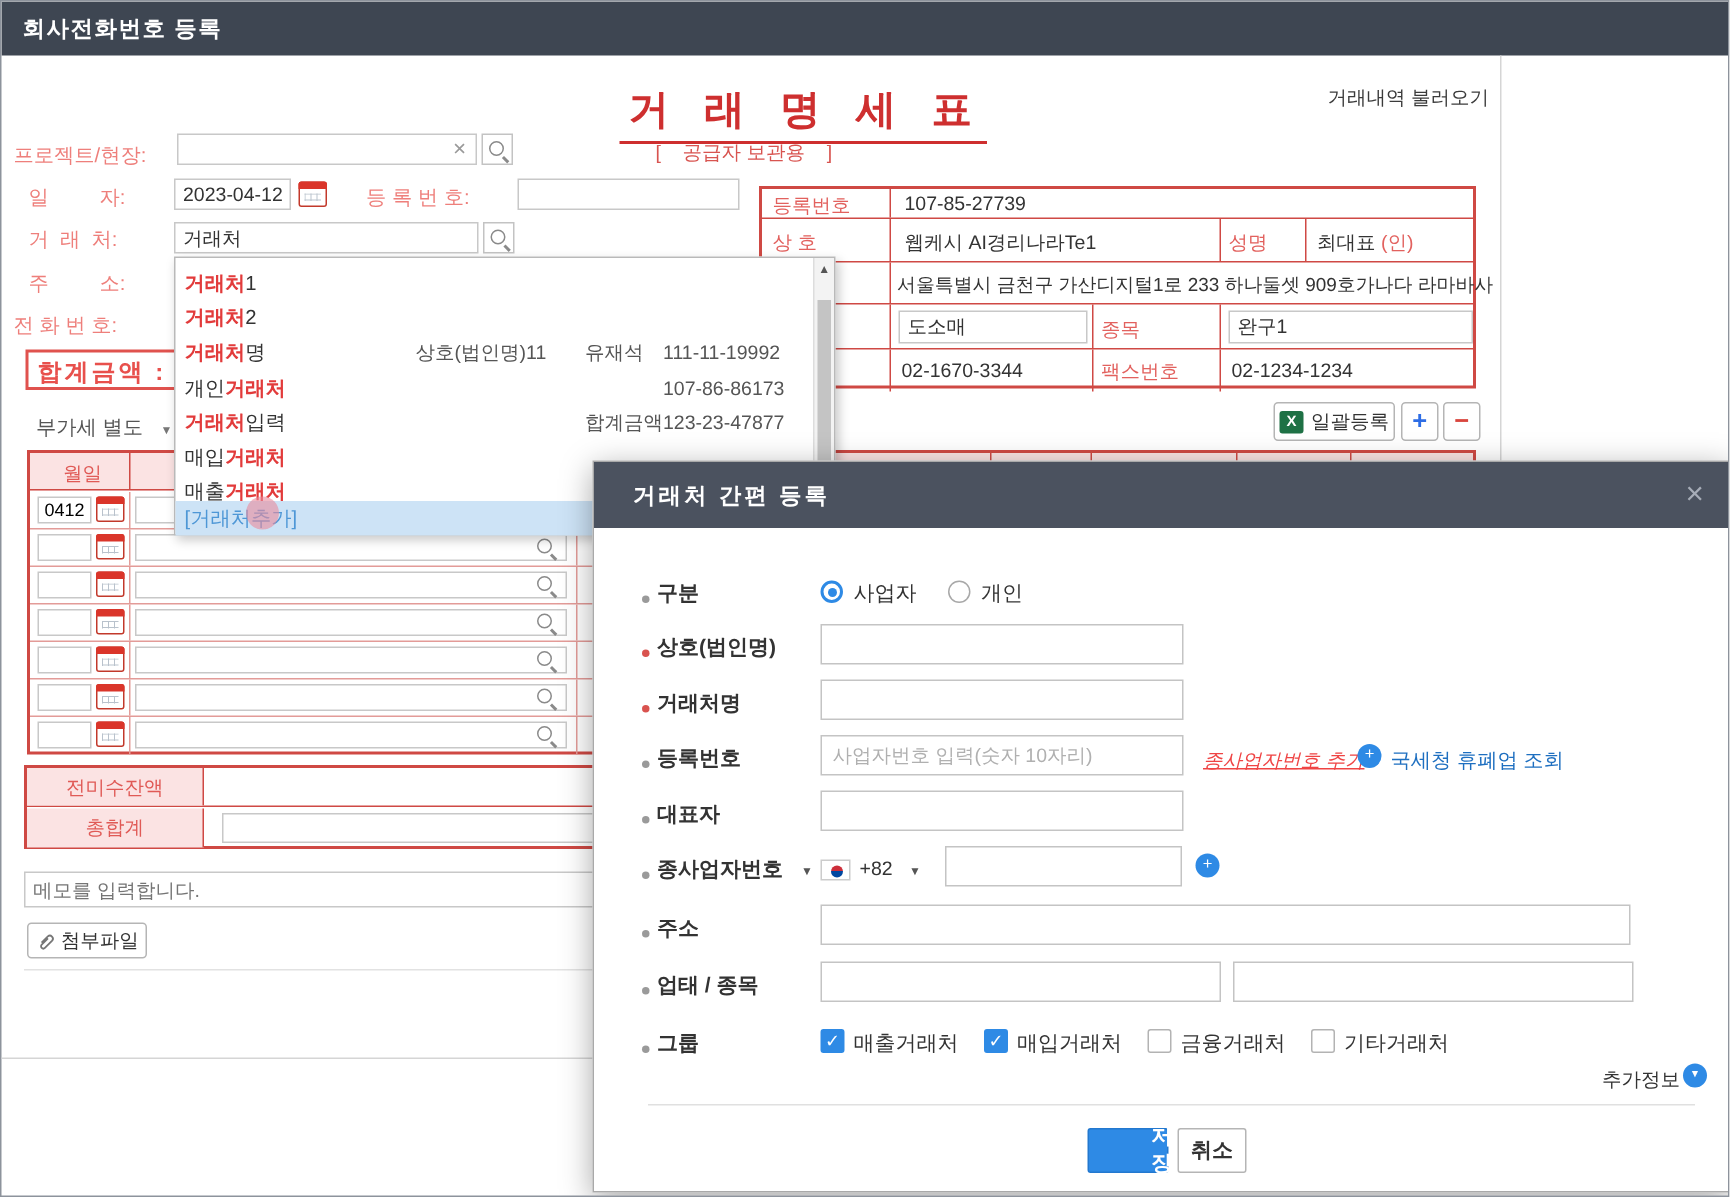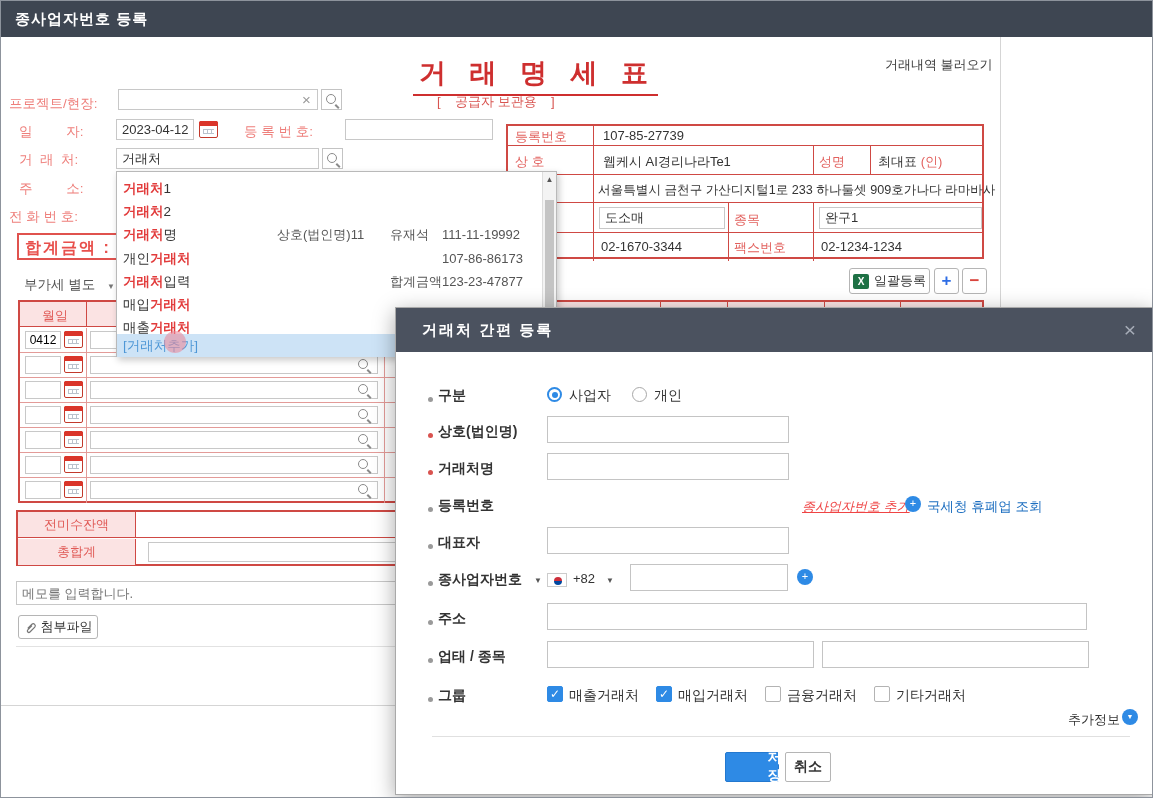--- a/index.html
+++ b/index.html
@@ -106,21 +106,21 @@
   .mbtn.plain { background:#fff; color:#333; border:1px solid #b5b5b5; }
   .attachbtn { position:absolute; left:17px; top:614px; width:80px; height:24px; border:1px solid #b5b5b5; border-radius:3px;
                background:#fff; display:flex; align-items:center; justify-content:center; gap:4px; font-size:13px; color:#333; cursor:pointer; }
 </style>
 </head>
 <body>
 
 <div id="canvas">
 
   <div class="topbar">
-    <div class="t">종사업자번호 등록</div>
+    <div class="t">회사전화번호 등록</div>
   </div>
 
   <div class="vline" style="left:999px;top:36px;height:669px;"></div>
   <div class="hline" style="left:0;top:704px;width:1000px;"></div>
 
   <div class="doctitle">거 래 명 세 표</div>
   <div class="docsub">[    공급자 보관용    ]</div>
   <div class="loadlink">거래내역 불러오기</div>
 
   <div class="rlab" style="left:8px;top:94px;">프로젝트/현장:</div>
@@ -338,20 +338,21 @@
     <span class="dot req" style="left:32px;top:125px;"></span>
     <span class="mlab" style="left:42px;top:115px;">상호(법인명)</span>
     <input class="minp" style="left: 151px; top: 108px; width: 242px;">
 
     <span class="dot req" style="left:32px;top:162px;"></span>
     <span class="mlab" style="left:42px;top:152px;">거래처명</span>
     <input class="minp" style="left: 151px; top: 145px; width: 242px;">
 
     <span class="dot opt" style="left:32px;top:199px;"></span>
     <span class="mlab" style="left:42px;top:189px;">등록번호</span>
+    <input class="minp" style="left: 151px; top: 182px; width: 242px;" placeholder="사업자번호 입력(숫자 10자리)">
     <span class="mlink" style="left:406px;top:190px;color:#ef4444;text-decoration:underline;font-style:italic;">종사업자번호 추가</span>
     <span class="bluecirc" style="left:509px;top:188px;">+</span>
     <span class="mlink" style="left:531px;top:190px;color:#1e6fc0;font-size:13.5px;">국세청 휴폐업 조회</span>
 
     <span class="dot opt" style="left:32px;top:236px;"></span>
     <span class="mlab" style="left:42px;top:226px;">대표자</span>
     <input class="minp" style="left: 151px; top: 219px; width: 242px;">
 
     <span class="dot opt" style="left:32px;top:273px;"></span>
     <span class="mlab" style="left:42px;top:263px;">종사업자번호</span>

